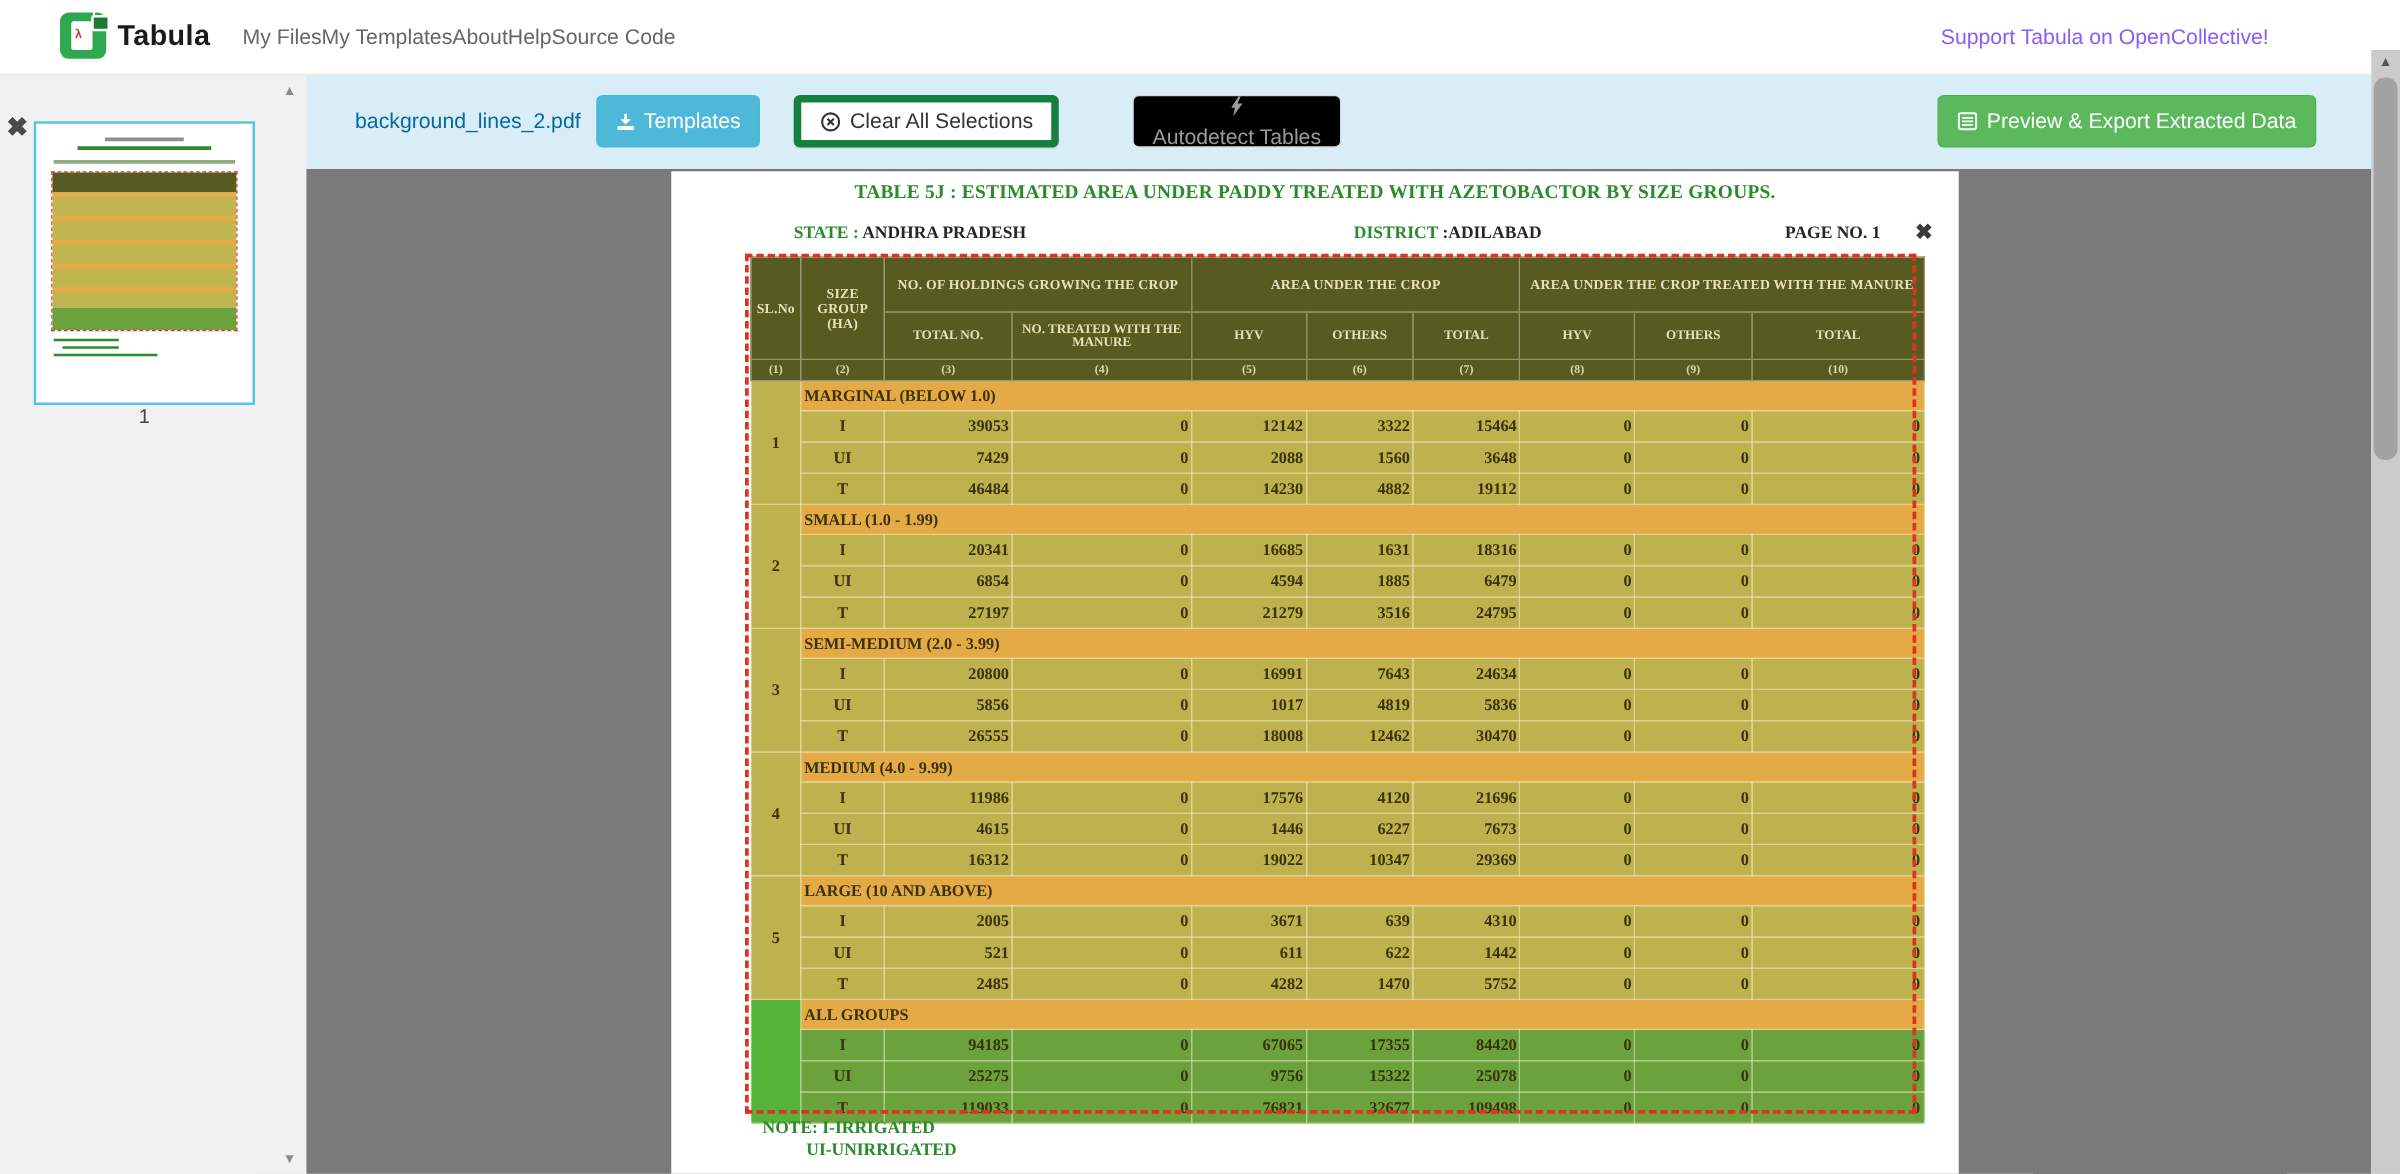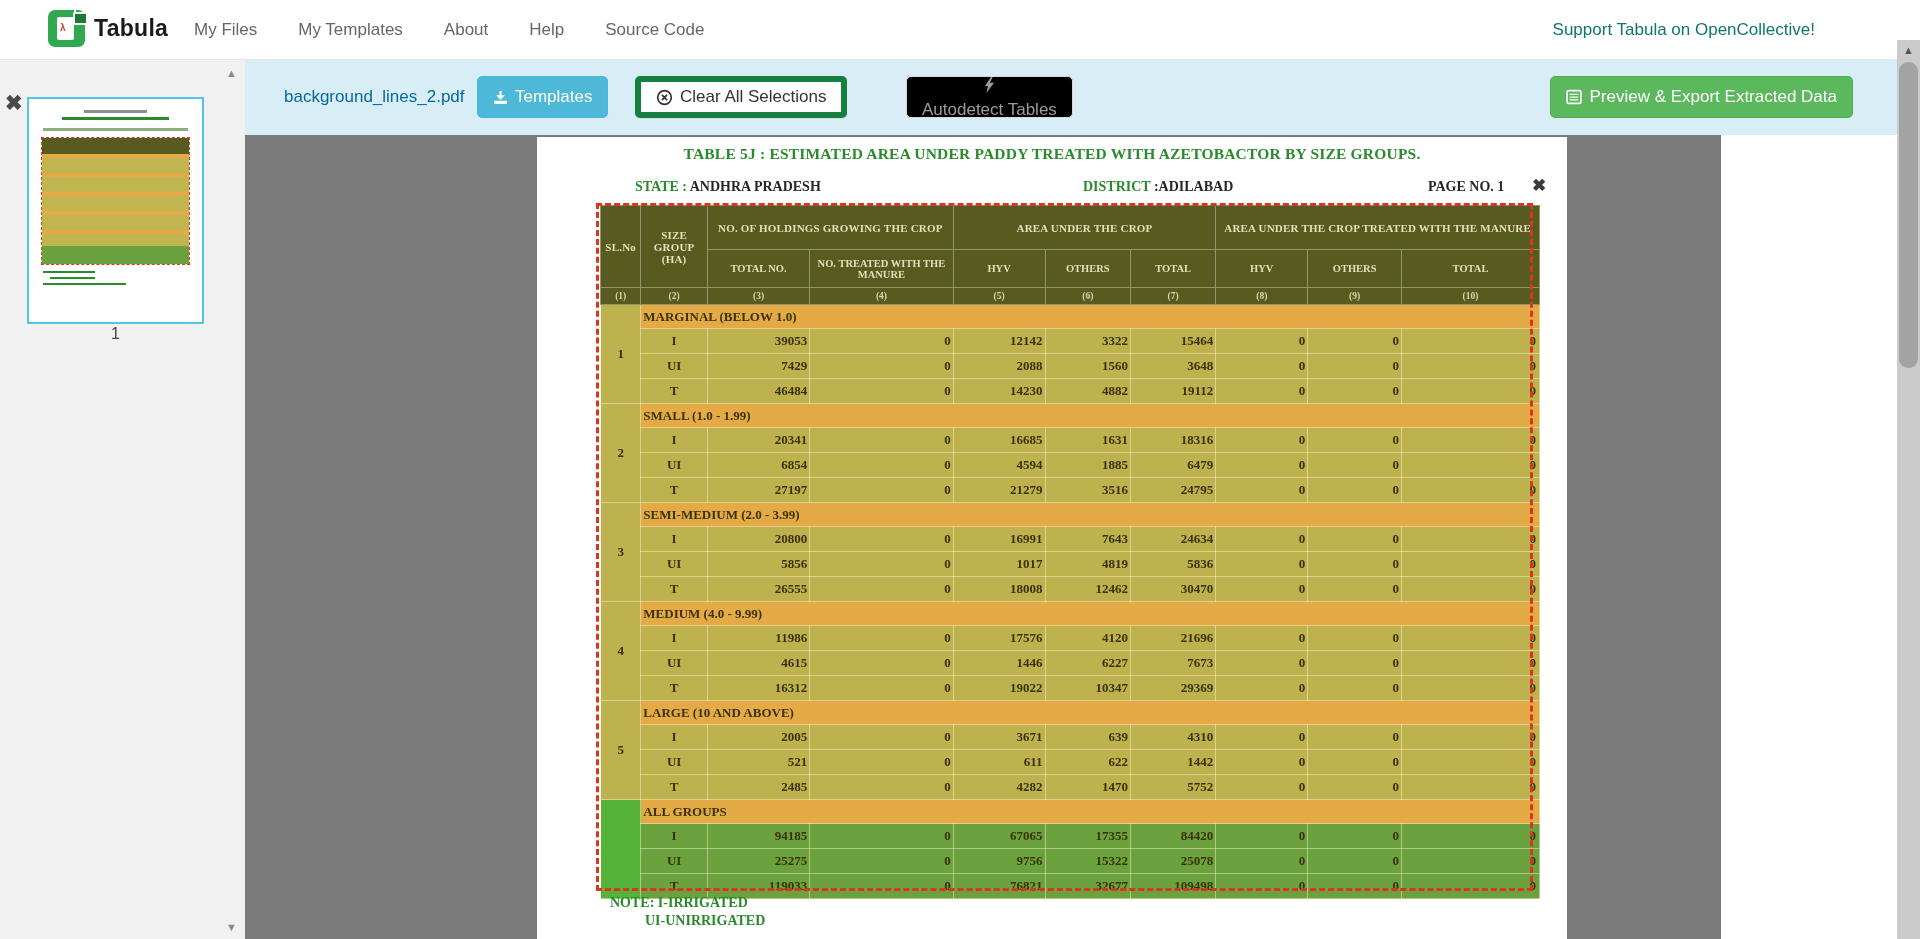--- a/index.html
+++ b/index.html
@@ -10,23 +10,23 @@
   }
   
   .navbar{position:absolute;left:0;top:0;width:1897px;height:59px;background:#fff;border-bottom:1px solid #e8e8e8;z-index:30;}
   .brand{position:absolute;left:48px;top:10px;display:flex;align-items:center;gap:9px;}
   .logo{position:relative;width:37px;height:37px;background:#2fa84f;border-radius:7px;}
   .logo .pagea{position:absolute;left:9px;top:7px;width:17px;height:23px;background:#fff;border-radius:2px;}
   .logo .pdfmark{position:absolute;left:12px;top:13px;width:9px;height:9px;color:#d43a2a;font-size:10px;font-weight:bold;line-height:9px;}
   .logo .lockbody{position:absolute;right:-3px;top:2px;width:11px;height:9px;background:#1d7a35;border:2px solid #fff;border-radius:2px;}
   .logo .lockarc{position:absolute;right:0px;top:-4px;width:7px;height:7px;border:2px solid #fff;border-bottom:none;border-radius:5px 5px 0 0;background:transparent;}
   .brand-name{font-size:23px;font-weight:bold;color:#1b1b1b;letter-spacing:.3px;}
-  .nav-items{position:absolute;left:194px;top:0;height:59px;display:flex;align-items:center;gap:41px;}
+  .nav-items{position:absolute;left:194px;top:0;height:59px;display:flex;align-items:center;}
   .nav-item{font-size:17px;color:#666;cursor:pointer;white-space:nowrap;}
-  .support-link{position:absolute;right:82px;top:0;height:59px;display:flex;align-items:center;font-size:17px;color:#0f766e;cursor:pointer;}
+  .support-link{position:absolute;right:82px;top:0;height:59px;display:flex;align-items:center;font-size:17px;color:#8b5cf6;cursor:pointer;}
   
   .sidebar{position:absolute;left:0;top:59px;width:245px;height:880px;background:#f1f1f1;z-index:10;}
   .thumb-close{position:absolute;left:5px;top:34px;font-size:21px;font-weight:bold;color:#4a4a4a;cursor:pointer;line-height:20px;}
   .thumb{position:absolute;left:27px;top:38px;width:177px;height:227px;background:#fff;border:2px solid #53c6e8;box-sizing:border-box;cursor:pointer;}
   .thumb .t-l1{position:absolute;left:32%;top:11px;width:36%;height:3px;background:#8f8f8f;}
   .thumb .t-l2{position:absolute;left:19%;top:18px;width:62%;height:3px;background:#2a8c2a;}
   .thumb .t-l3{position:absolute;left:8%;top:29px;width:84%;height:3px;background:#8fae7f;}
   .thumb .t-table{position:absolute;left:7%;top:38px;width:86%;height:128px;border:1px dashed #dd3322;box-sizing:border-box;}
   .thumb .t-head{position:absolute;left:0;top:0;width:100%;height:16px;background:#575b1f;}
   .thumb .t-body{position:absolute;left:0;top:16px;width:100%;height:92px;
@@ -43,21 +43,21 @@
   .toolbar{position:absolute;left:245px;top:59px;width:1652px;height:76px;background:#d9edf7;z-index:20;}
   .filename{position:absolute;left:15px;top:0;height:76px;display:flex;align-items:center;font-size:17px;color:#0369a1;margin-left:24px;}
   .btn{position:absolute;top:17px;height:42px;box-sizing:border-box;border-radius:5px;display:flex;align-items:center;gap:7px;
        padding:0 15px;font-size:17px;cursor:pointer;white-space:nowrap;}
   .btn-templates{left:232px;background:#4db8d8;border:1px solid #46b8da;color:#fff;}
   .btn-clear{left:390px;background:#fff;border:6px solid #15803d;color:#333;box-shadow:0 1px 1px rgba(0,0,0,.07);}
   .btn-autodetect{left:661px;background:#000000;border:1px solid #d8d8d8;color:#9b9b9b;cursor:default;flex-direction:column;}
   .btn-export{right:44px;background:#5cb85c;border:1px solid #4cae4c;color:#fff;}
   .btn svg{flex:0 0 auto;}
   
-  .viewer{position:absolute;left:245px;top:135px;width:1476px;height:804px;background:#7a7a7a;z-index:5;}
+  .viewer{position:absolute;left:245px;top:135px;width:1652px;height:804px;background:#7a7a7a;z-index:5;}
   .page{position:absolute;left:292px;top:2px;width:1030px;height:802px;background:#fff;font-family:"Liberation Serif",serif;}
   .pdf-title{position:absolute;left:0;top:8px;width:100%;text-align:center;font-size:15.5px;font-weight:bold;color:#2a8b2b;letter-spacing:.2px;}
   .pdf-meta{position:absolute;left:0;top:42px;width:100%;height:20px;font-size:14px;font-weight:bold;color:#262626;}
   .meta-state{position:absolute;left:98px;}
   .meta-district{position:absolute;left:546px;}
   .meta-pageno{position:absolute;left:891px;}
   .green-lbl{color:#2a8b2b;}
   .sel-close{position:absolute;left:995px;top:38px;font-size:17px;font-weight:bold;color:#3a3a3a;cursor:pointer;font-family:"Liberation Sans",sans-serif;}
   .note-line1{position:absolute;left:73px;top:758px;font-size:14px;font-weight:bold;color:#2a8b2b;}
   .note-line2{position:absolute;left:108px;top:776px;font-size:14px;font-weight:bold;color:#2a8b2b;}

